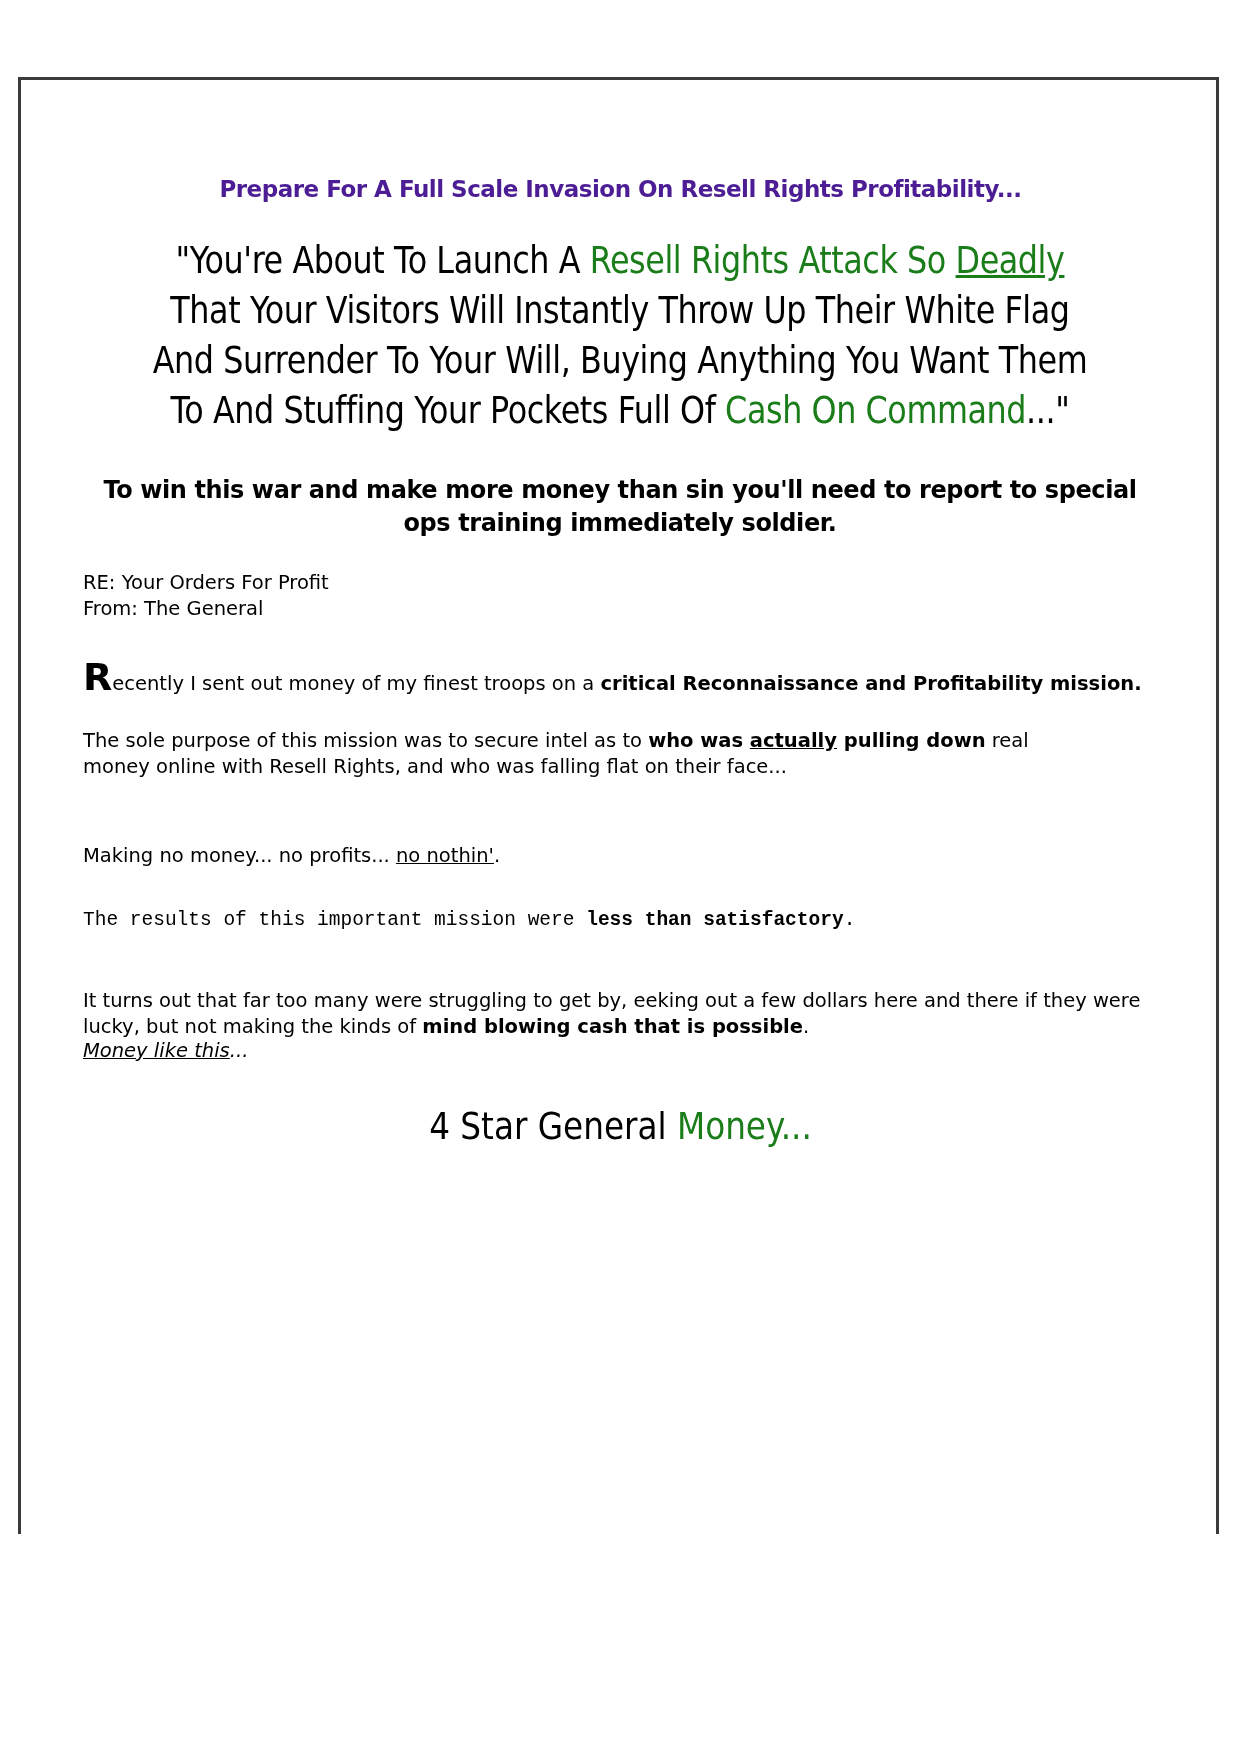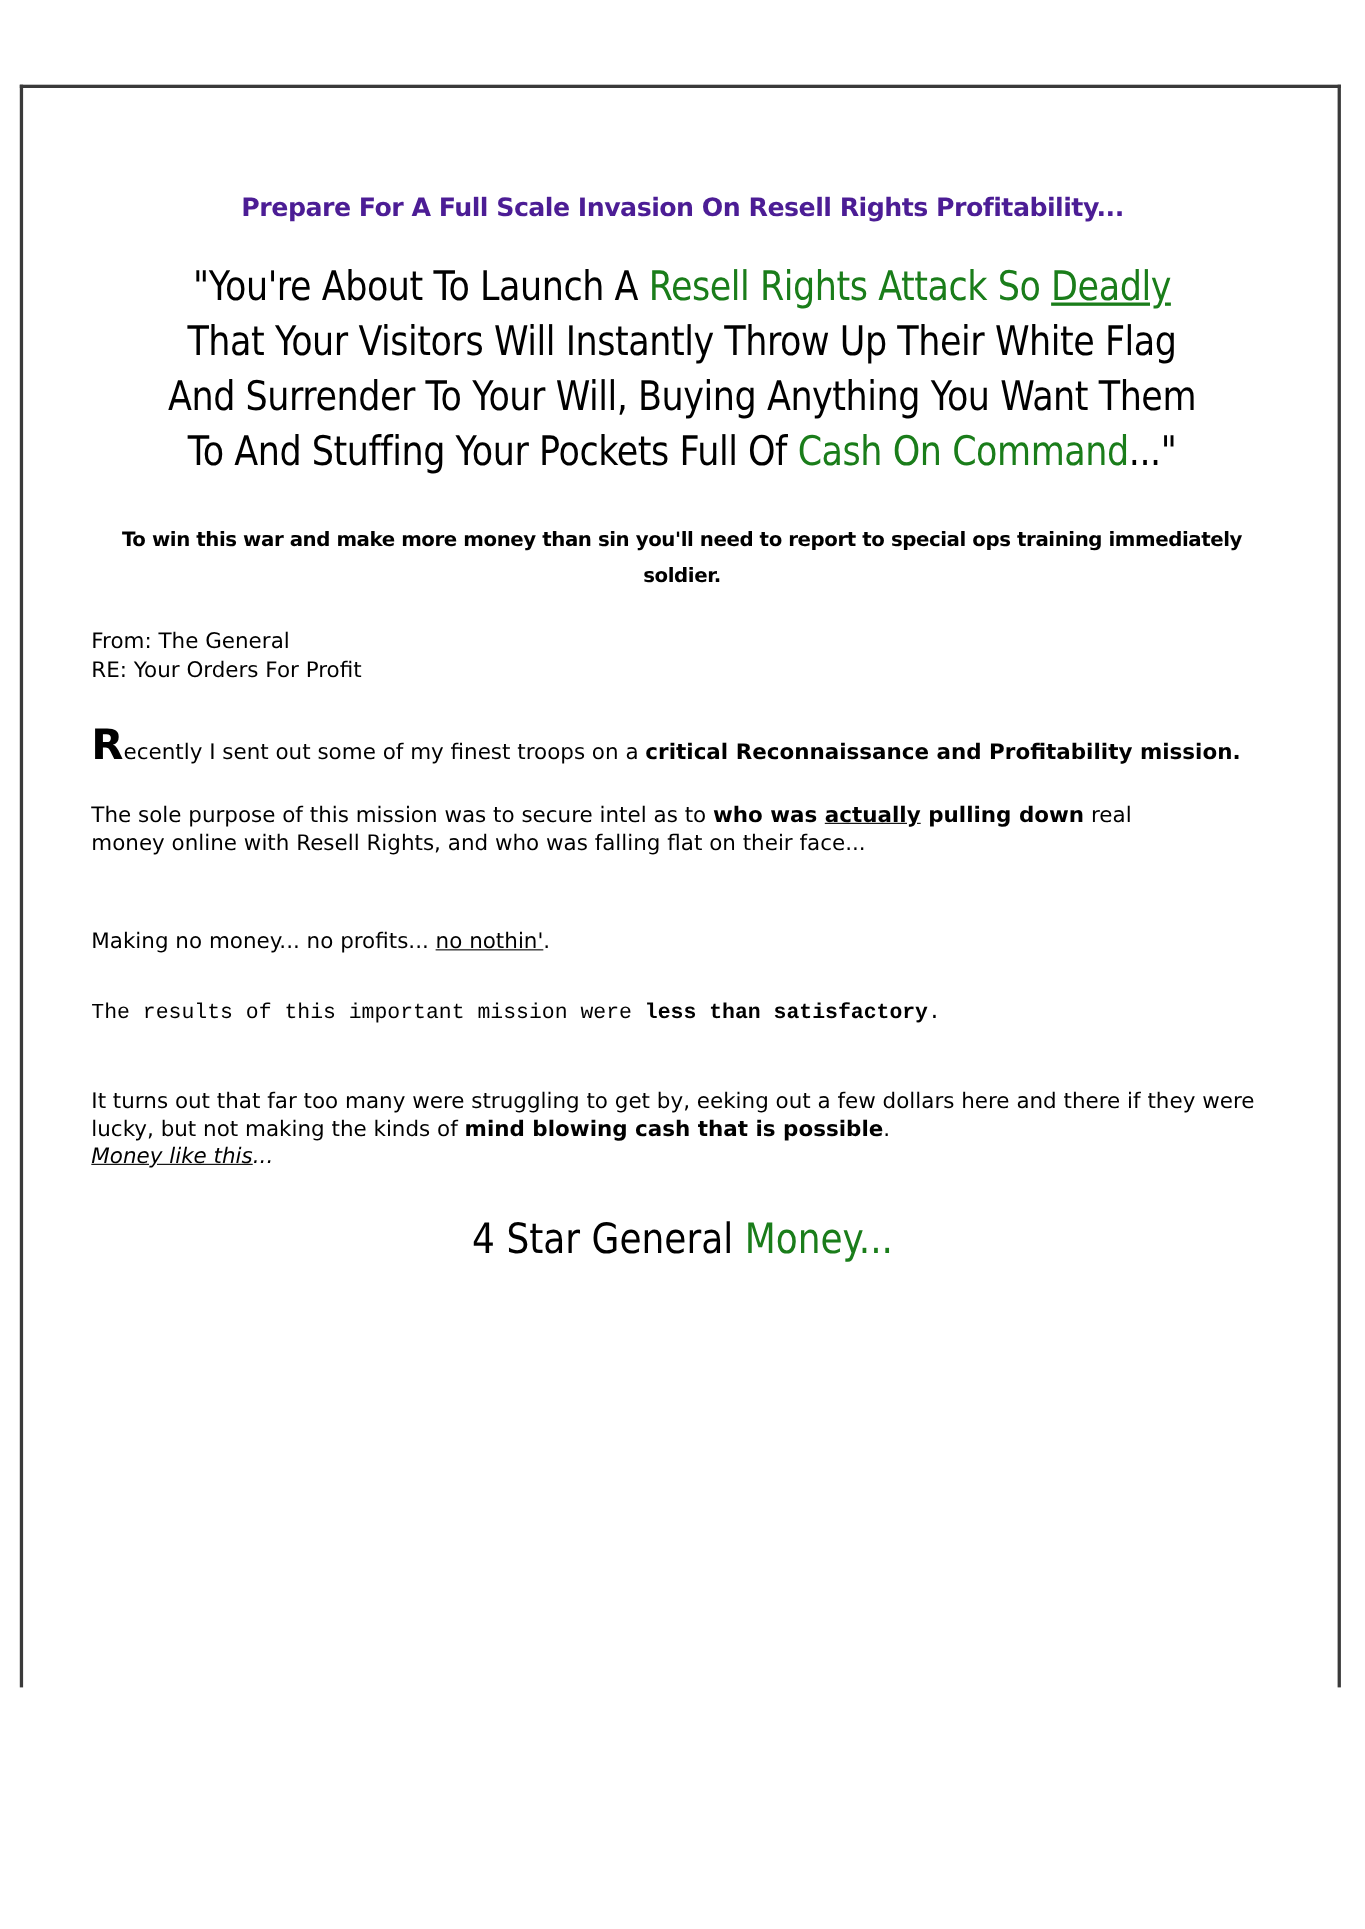--- a/index.html
+++ b/index.html
@@ -16,21 +16,21 @@
   }
   .headline {
     position: absolute; left: 60px; top: 236px; width: 1120px; text-align: center;
     font-family: "DejaVu Sans", sans-serif; font-size: 37px; line-height: 50px; color: #000;
     transform: scaleX(0.86); transform-origin: center top; letter-spacing: -0.5px;
   }
   .green { color: #1a7d1a; }
   .u { text-decoration: underline; }
   .sub {
     position: absolute; left: 100px; top: 474px; width: 1040px; text-align: center;
-    font-family: "DejaVu Sans", sans-serif; font-weight: bold; font-size: 18px; line-height: 33px; color: #000;
+    font-family: "DejaVu Sans", sans-serif; font-weight: bold; font-size: 24px; line-height: 33px; color: #000;
     letter-spacing: -0.4px;
   }
   .body {
     position: absolute; left: 83px; width: 1060px;
     font-family: "DejaVu Sans", sans-serif; font-size: 19.5px; line-height: 26px; color: #000;
   }
   .dropcap { font-weight: bold; font-size: 38px; line-height: 26px; }
   .big2 {
     position: absolute; left: 0; top: 1104px; width: 1241px; text-align: center;
     font-family: "DejaVu Sans", sans-serif; font-size: 38px; color: #000;
@@ -42,25 +42,25 @@
 
 <div class="frame"></div>
 
 <div class="pretitle">Prepare For A Full Scale Invasion On Resell Rights Profitability...</div>
 
 <div class="headline"><span>"You're About To Launch A </span><span class="green">Resell Rights Attack  So </span><span class="green u">Deadly</span><span> That Your Visitors Will Instantly Throw Up Their White Flag And Surrender To Your Will, Buying Anything You Want Them To And Stuffing Your Pockets Full Of </span><span class="green">Cash On Command</span><span>..."</span></div>
 
 <div class="sub">To win this war and make more money than sin you'll need to report to special ops training immediately soldier.</div>
 
 <div class="body" style="top:570px;">
+  <div>RE: Your Orders For Profit</div>
   <div>From: The General</div>
-  <div>RE: Your Orders For Profit</div>
 </div>
 
-<div class="body" style="top:664px; line-height:32px;"><span class="dropcap">R</span><span>ecently I sent out some of my finest troops on a </span><b>critical Reconnaissance and Profitability mission.</b></div>
+<div class="body" style="top:664px; line-height:32px;"><span class="dropcap">R</span><span>ecently I sent out money of my finest troops on a </span><b>critical Reconnaissance and Profitability mission.</b></div>
 
 <div class="body" style="top:728px; width:960px;"><span>The sole purpose of this mission was to secure intel as to </span><b>who was </b><b class="u">actually</b><b> pulling down</b><span> real money online with Resell Rights, and who was falling flat on their face...</span></div>
 
 <div class="body" style="top:843px;"><span>Making no money... no profits... </span><span class="u">no nothin'</span><span>.</span></div>
 
 <div class="body" style="top:907px;font-family:Liberation Mono, monospace;"><span>The results of this important mission were </span><b>less than satisfactory</b><span>.</span></div>
 
 <div class="body" style="top:988px;"><span>It turns out that far too many were struggling to get by, eeking out a few dollars here and there if they were lucky, but not making the kinds of </span><b>mind blowing cash that is possible</b><span>.</span></div>
 
 <div class="body" style="top:1038px;font-style:italic;"><span class="u">Money like this</span><span>...</span></div>

